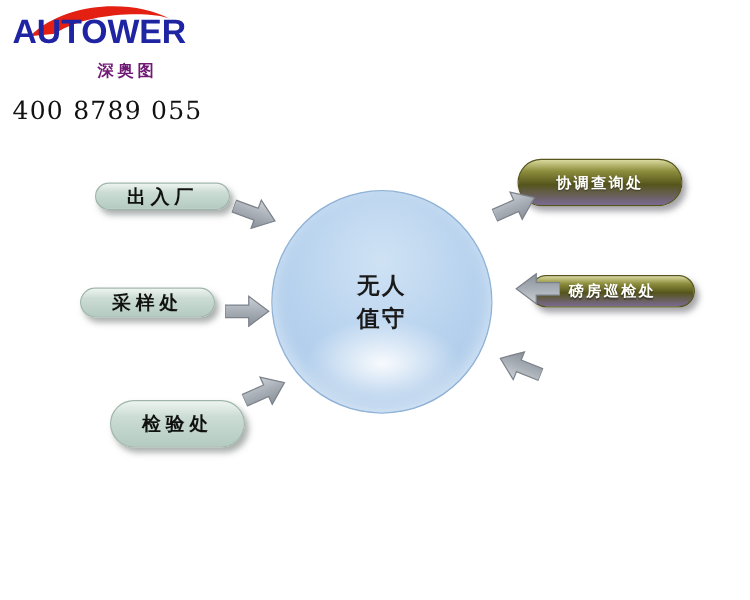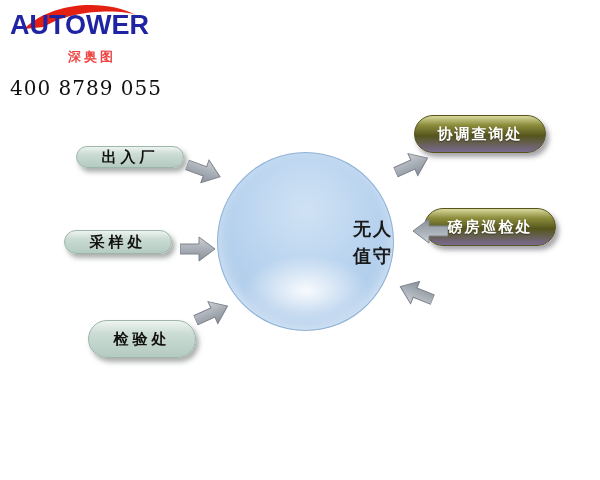--- a/index.html
+++ b/index.html
@@ -15,41 +15,41 @@
   
   .logo { position: absolute; left: 10px; top: 8px; width: 160px; height: 60px; }
   .logo-text {
     position: absolute; left: 0; top: 4px;
     font-family: "Liberation Sans", sans-serif;
     font-weight: bold; font-size: 27px; color: #1f24a3;
     letter-spacing: 0px; line-height: 1;
   }
   .logo-swoosh { position: absolute; left: 0; top: -7px; width: 140px; height: 34px; pointer-events: none; }
   .logo-subtext {
-    position: absolute; left: 58px; top: 40px;
-    font-size: 13px; font-weight: bold; color: #ef4444;
+    position: absolute; left: 68px; top: 40px;
+    font-size: 13px; font-weight: bold; color: #701a75;
     letter-spacing: 3px;
   }
 
   
   .phone {
     position: absolute; left: 10px; top: 76px;
     font-family: "DejaVu Serif", serif;
     font-size: 20px; color: #111; letter-spacing: 1px;
   }
 
   
   .center-circle {
     position: absolute; left: 217px; top: 152px;
     width: 175px; height: 177px;
     border-radius: 50%;
     background: radial-gradient(circle at 50% 32%, #cfe2f4 0%, #b7d2ee 50%, #a3c4e6 100%);
     border: 1px solid #8fb2d6;
     box-shadow: inset 0 -6px 14px rgba(255,255,255,0.5);
-    display: flex; align-items: center; justify-content: flex-end;
+    display: flex; align-items: center; justify-content: center;
   }
   .center-circle::after {
     content: "";
     position: absolute; left: 14%; right: 14%; bottom: 4px; height: 40%;
     border-radius: 50%;
     background: radial-gradient(ellipse at center, rgba(255,255,255,0.9) 0%, rgba(255,255,255,0) 70%);
     pointer-events: none;
   }
   .center-label {
     text-align: center;
@@ -69,28 +69,29 @@
   .pill-left {
     background: linear-gradient(180deg, #eef4f1 0%, #cbdcd4 35%, #b4cbc1 100%);
     border: 1px solid #9fb5ab;
     box-shadow: 3px 4px 5px rgba(100,110,105,0.55);
     color: #111; font-size: 15px; letter-spacing: 4px;
   }
   .pill-right {
     background: linear-gradient(180deg, #d9d99e 0%, #8d8d3d 25%, #55551c 55%, #7a6a92 100%);
     border: 1px solid #55551c;
     box-shadow: 3px 4px 5px rgba(90,90,100,0.55);
-    color: #ffffff; font-size: 15px; letter-spacing: 2px;
+    color: #ffffff; font-size: 12px; letter-spacing: 2px;
     text-shadow: 0 1px 1px rgba(0,0,0,0.4);
+    margin-top: 12px;
   }
   .pill-entry      { left: 76px;  top: 146px; width: 108px; height: 22px; }
   .pill-sampling   { left: 64px;  top: 230px; width: 108px; height: 24px; }
   .pill-inspection { left: 88px;  top: 320px; width: 108px; height: 38px; text-align: right; }
   .pill-coordination { left: 414px; top: 115px; width: 132px; height: 38px; }
-  .pill-weighbridge  { left: 424px; top: 208px; width: 132px; height: 38px; }
+  .pill-weighbridge  { left: 424px; top: 208px; width: 132px; height: 26px; }
   .pill-warehouse    { left: 427px; top: 285px; width: 128px; height: 38px; }
 
   
   .arrow { position: absolute; width: 36px; height: 26px; }
   .arrow svg { display: block; width: 36px; height: 26px; }
   .arrow-1 { left: 186px; top: 158px; transform: rotate(20deg); }
   .arrow-2 { left: 180px; top: 236px; transform: rotate(0deg); }
   .arrow-3 { left: 194px; top: 300px; transform: rotate(-24deg); }
   .arrow-4 { left: 394px; top: 152px; transform: rotate(-24deg); }
   .arrow-5 { left: 412px; top: 218px; transform: rotate(180deg); }

